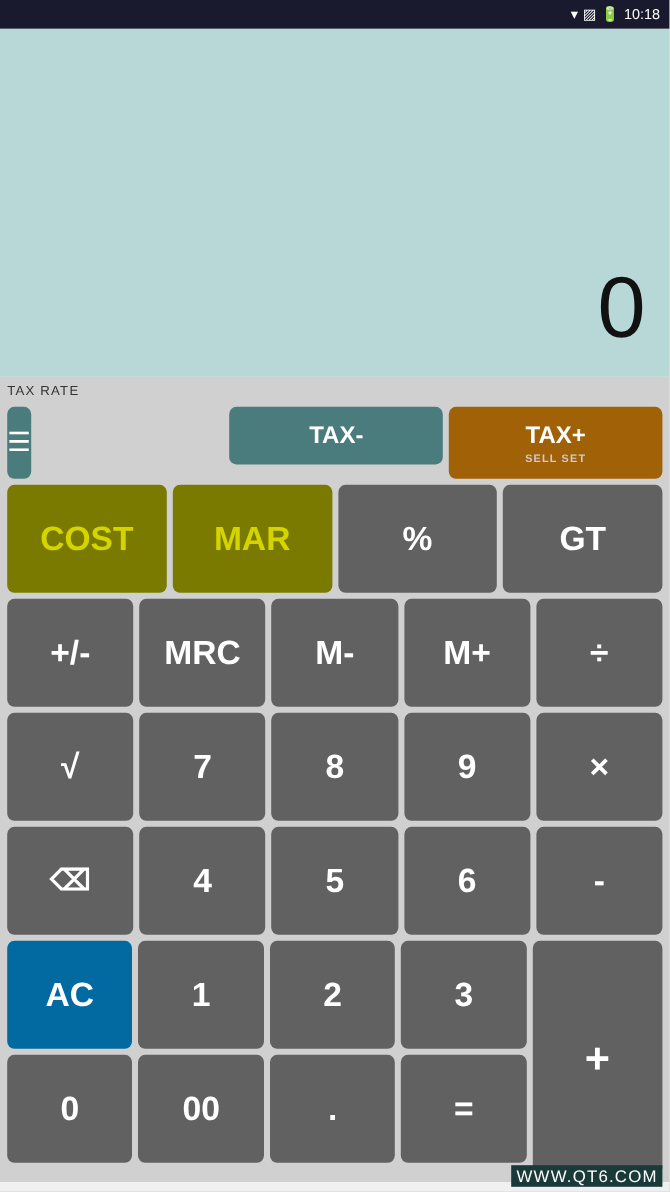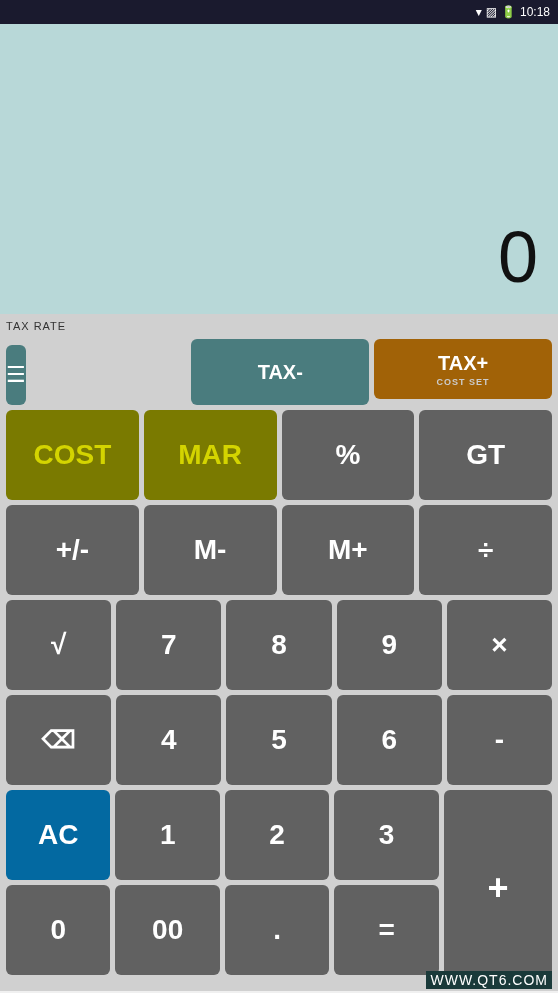--- a/index.html
+++ b/index.html
@@ -121,21 +121,21 @@
       justify-content: center;
     }
 
     
     .tax-row {
       display: flex;
       gap: 5px;
     }
     .btn-tax-minus {
       flex: 1;
-      height: 66px;
+      height: 48px;
       background: #4a7c7e;
       border: none;
       border-radius: 6px;
       color: white;
       font-size: 20px;
       font-weight: bold;
       cursor: pointer;
       display: flex;
       flex-direction: column;
       align-items: center;
@@ -235,21 +235,21 @@
         <span>☰</span>
       </button>
     </div>
     <div class="control-right">
       <div class="tax-row">
         <button class="btn-tax-minus">
           <span>TAX-</span>
         </button>
         <button class="btn-tax-plus">
           <span>TAX+</span>
-          <span class="rate-set-label">COST SET</span>
+          <span class="rate-set-label">SELL SET</span>
         </button>
       </div>
     </div>
   </div>
 
   <div class="btn-row">
     <button class="btn btn-olive">
       <span>COST</span>
     </button>
     <button class="btn btn-olive">
@@ -259,20 +259,23 @@
       <span>%</span>
     </button>
     <button class="btn btn-dark">
       <span>GT</span>
     </button>
   </div>
 
   <div class="btn-row">
     <button class="btn btn-dark">
       <span>+/-</span>
+    </button>
+    <button class="btn btn-dark">
+      <span>MRC</span>
     </button>
     <button class="btn btn-dark">
       <span>M-</span>
     </button>
     <button class="btn btn-dark">
       <span>M+</span>
     </button>
     <button class="btn btn-dark">
       <span>÷</span>
     </button>

